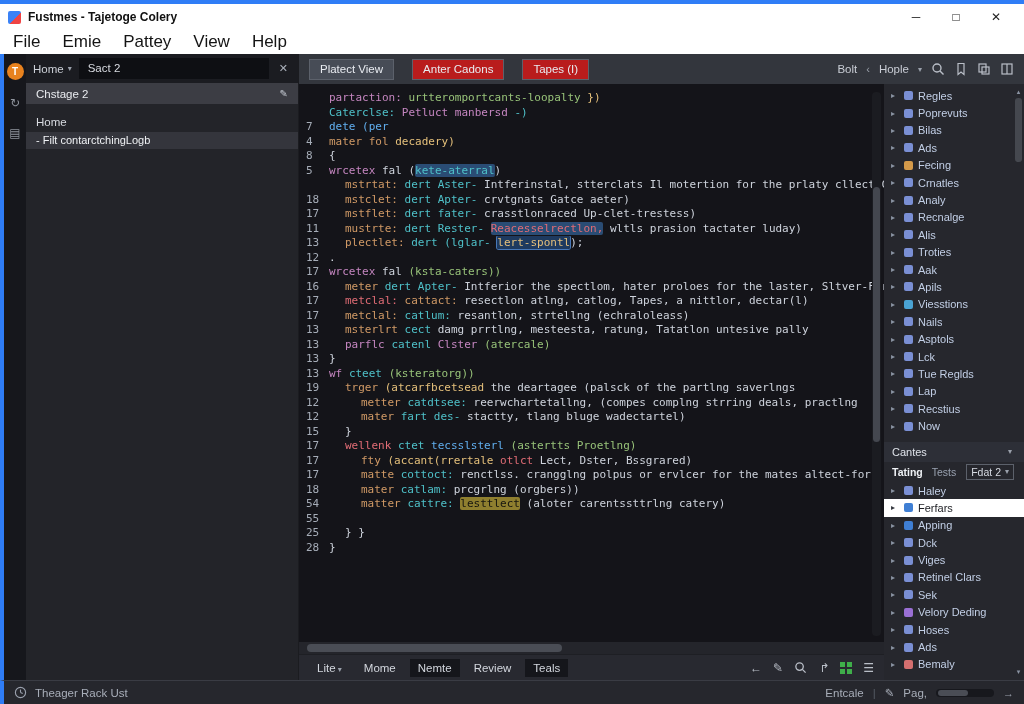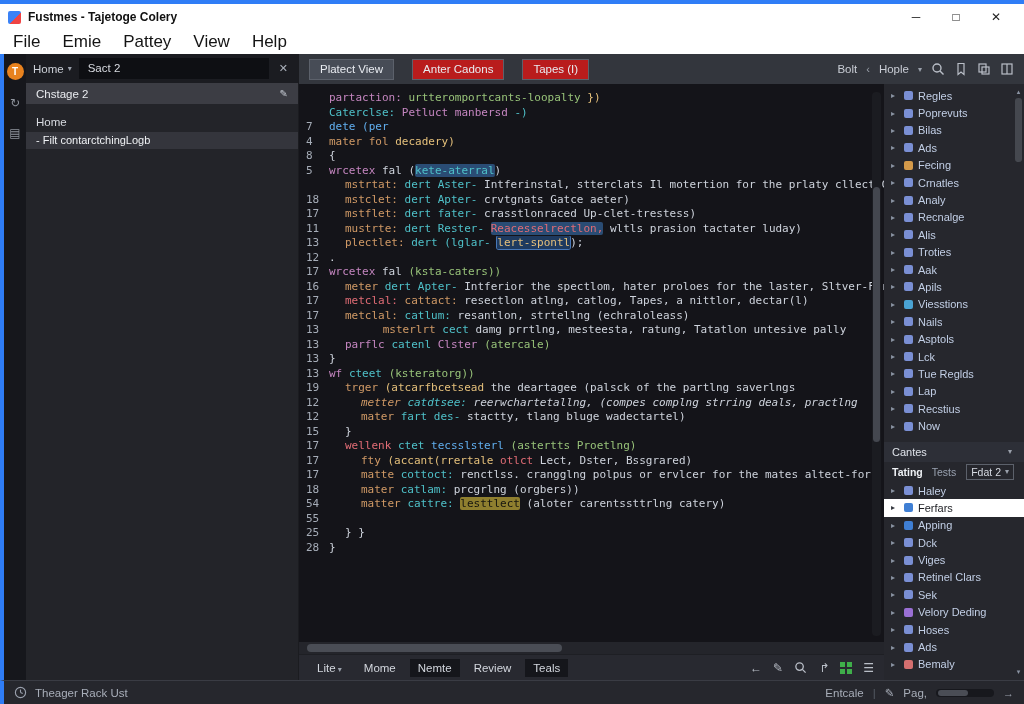--- a/index.html
+++ b/index.html
@@ -206,26 +206,26 @@
                 <div class="code-row"><span class="ln"></span><span class="lt" style="padding-left: 22px;"><span class="c-p">mstrtat:</span><span class="c-w"> </span><span class="c-t">dert Aster-</span><span class="c-w"> Intferinstal, stterclats Il motertion for the prlaty cllect Cor</span></span></div>
                 <div class="code-row"><span class="ln">18</span><span class="lt" style="padding-left: 22px;"><span class="c-p">mstclet:</span><span class="c-w"> </span><span class="c-t">dert Apter-</span><span class="c-w"> crvtgnats Gatce aeter)</span></span></div>
                 <div class="code-row"><span class="ln">17</span><span class="lt" style="padding-left: 22px;"><span class="c-p">mstflet:</span><span class="c-w"> </span><span class="c-t">dert fater-</span><span class="c-w"> crasstlonraced Up-clet-trestess)</span></span></div>
                 <div class="code-row"><span class="ln">11</span><span class="lt" style="padding-left: 22px;"><span class="c-p">mustrte:</span><span class="c-w"> </span><span class="c-t">dert Rester-</span><span class="c-w"> </span><span class="c-m bg-sel">Reacesselrectlon,</span><span class="c-w"> wltls prasion tactater luday)</span></span></div>
                 <div class="code-row"><span class="ln">13</span><span class="lt" style="padding-left: 22px;"><span class="c-p">plectlet:</span><span class="c-w"> </span><span class="c-t">dert (lglar-</span><span class="c-w"> </span><span class="c-y bg-selb">lert-spontl</span><span class="c-w">);</span></span></div>
                 <div class="code-row"><span class="ln">12</span><span class="lt" style="padding-left: 6px;"><span class="c-w">.</span></span></div>
                 <div class="code-row"><span class="ln">17</span><span class="lt" style="padding-left: 6px;"><span class="c-k">wrcetex</span><span class="c-w"> fal </span><span class="c-s">(ksta-caters))</span></span></div>
                 <div class="code-row"><span class="ln">16</span><span class="lt" style="padding-left: 22px;"><span class="c-p">meter</span><span class="c-w"> </span><span class="c-t">dert Apter-</span><span class="c-w"> Intferior the spectlom, hater proloes for the laster, Sltver-For</span></span></div>
                 <div class="code-row"><span class="ln">17</span><span class="lt" style="padding-left: 22px;"><span class="c-m">metclal:</span><span class="c-w"> </span><span class="c-p">cattact:</span><span class="c-w"> resectlon atlng, catlog, Tapes, a nittlor, dectar(l)</span></span></div>
                 <div class="code-row"><span class="ln">17</span><span class="lt" style="padding-left: 22px;"><span class="c-p">metclal:</span><span class="c-w"> </span><span class="c-t">catlum:</span><span class="c-w"> resantlon, strtellng (echraloleass)</span></span></div>
-                <div class="code-row"><span class="ln">13</span><span class="lt" style="padding-left: 22px; text-align: center;"><span class="c-p">msterlrt</span><span class="c-w"> </span><span class="c-t">cect</span><span class="c-w"> damg prrtlng, mesteesta, ratung, Tatatlon untesive pally</span></span></div>
+                <div class="code-row"><span class="ln">13</span><span class="lt" style="padding-left: 22px;"><span class="c-p">msterlrt</span><span class="c-w"> </span><span class="c-t">cect</span><span class="c-w"> damg prrtlng, mesteesta, ratung, Tatatlon untesive pally</span></span></div>
                 <div class="code-row"><span class="ln">13</span><span class="lt" style="padding-left: 22px;"><span class="c-k">parflc</span><span class="c-w"> </span><span class="c-t">catenl</span><span class="c-w"> </span><span class="c-k">Clster</span><span class="c-w"> </span><span class="c-s">(atercale)</span></span></div>
                 <div class="code-row"><span class="ln">13</span><span class="lt" style="padding-left: 6px;"><span class="c-w">}</span></span></div>
                 <div class="code-row"><span class="ln">13</span><span class="lt" style="padding-left: 6px;"><span class="c-k">wf</span><span class="c-w"> </span><span class="c-t">cteet</span><span class="c-w"> </span><span class="c-s">(ksteratorg))</span></span></div>
                 <div class="code-row"><span class="ln">19</span><span class="lt" style="padding-left: 22px;"><span class="c-p">trger</span><span class="c-w"> </span><span class="c-y">(atcarfbcetsead</span><span class="c-w"> the deartagee (palsck of the partlng saverlngs</span></span></div>
-                <div class="code-row"><span class="ln">12</span><span class="lt" style="padding-left: 38px; font-style: italic;"><span class="c-p">metter</span><span class="c-w"> </span><span class="c-t">catdtsee:</span><span class="c-w"> reerwchartetallng, (compes complng strring deals, practlng</span></span></div>
+                <div class="code-row"><span class="ln">12</span><span class="lt" style="padding-left: 38px;"><span class="c-p">metter</span><span class="c-w"> </span><span class="c-t">catdtsee:</span><span class="c-w"> reerwchartetallng, (compes complng strring deals, practlng</span></span></div>
                 <div class="code-row"><span class="ln">12</span><span class="lt" style="padding-left: 38px;"><span class="c-p">mater</span><span class="c-w"> </span><span class="c-t">fart des-</span><span class="c-w"> stactty, tlang bluge wadectartel)</span></span></div>
                 <div class="code-row"><span class="ln">15</span><span class="lt" style="padding-left: 22px;"><span class="c-w">}</span></span></div>
                 <div class="code-row"><span class="ln">17</span><span class="lt" style="padding-left: 22px;"><span class="c-m">wellenk</span><span class="c-w"> </span><span class="c-t">ctet</span><span class="c-w"> </span><span class="c-b">tecsslsterl</span><span class="c-w"> </span><span class="c-s">(astertts Proetlng)</span></span></div>
                 <div class="code-row"><span class="ln">17</span><span class="lt" style="padding-left: 38px;"><span class="c-p">fty</span><span class="c-w"> </span><span class="c-y">(accant(rrertale</span><span class="c-w"> </span><span class="c-m">otlct</span><span class="c-w"> Lect, Dster, Bssgrared)</span></span></div>
                 <div class="code-row"><span class="ln">17</span><span class="lt" style="padding-left: 38px;"><span class="c-p">matte</span><span class="c-w"> </span><span class="c-t">cottoct:</span><span class="c-w"> renctlss. crangglng polpus or ervlcer for the mates altect-for</span></span></div>
                 <div class="code-row"><span class="ln">18</span><span class="lt" style="padding-left: 38px;"><span class="c-p">mater</span><span class="c-w"> </span><span class="c-t">catlam:</span><span class="c-w"> prcgrlng (orgbers))</span></span></div>
                 <div class="code-row"><span class="ln">54</span><span class="lt" style="padding-left: 38px;"><span class="c-p">matter</span><span class="c-w"> </span><span class="c-t">cattre:</span><span class="c-w"> </span><span class="bg-find">lesttlect</span><span class="c-w"> (aloter carentssttrlng catery)</span></span></div>
                 <div class="code-row"><span class="ln">55</span><span class="lt" style="padding-left: 38px; margin-top: 44px;"><span class="c-p">mater</span><span class="c-w"> </span><span class="c-t">culemt-</span><span class="c-w"> steral dasy contatlon deals)</span></span></div>
                 <div class="code-row"><span class="ln">25</span><span class="lt" style="padding-left: 22px;"><span class="c-w">} }</span></span></div>
                 <div class="code-row"><span class="ln">28</span><span class="lt" style="padding-left: 6px;"><span class="c-w">}</span></span></div>

